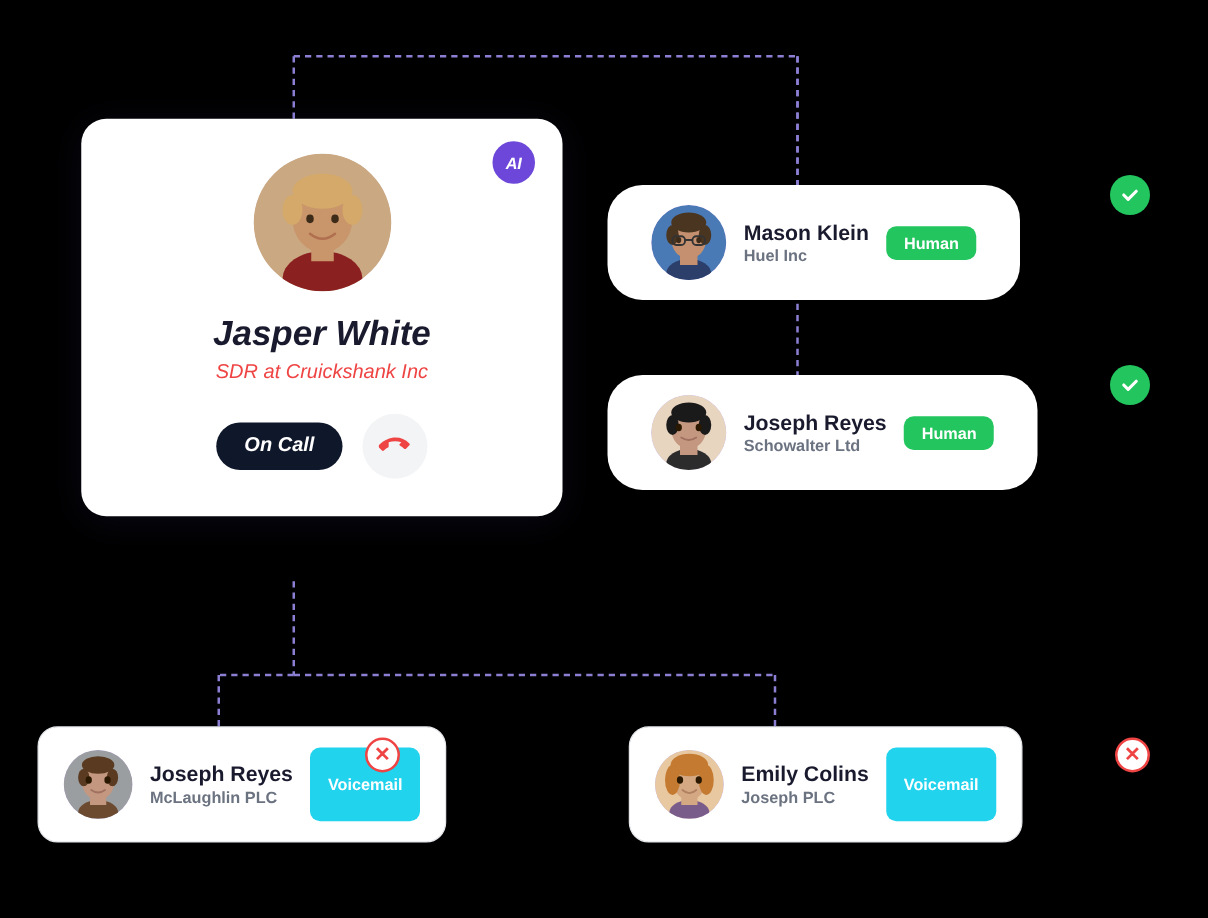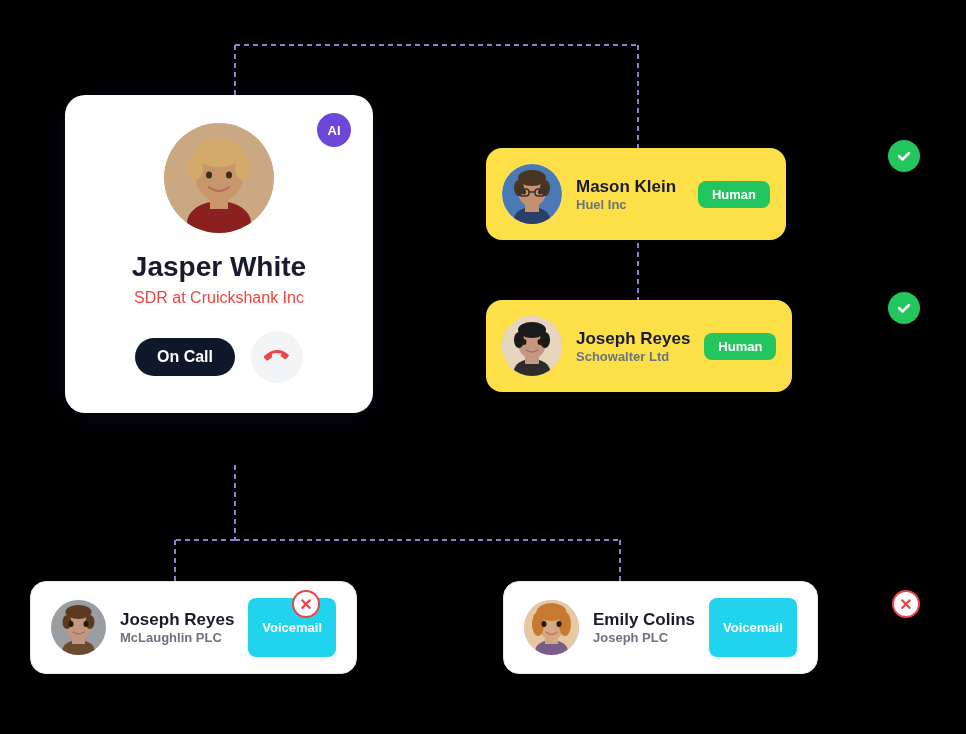--- a/index.html
+++ b/index.html
@@ -27,29 +27,30 @@
       top: 0; left: 0;
       width: 100%; height: 100%;
       pointer-events: none;
     }
 
     
     .caller-card {
       position: absolute;
       top: 95px;
       left: 65px;
-      width: 308px;
+      width: 385px;
       background: #fff;
       border-radius: 20px;
       padding: 28px 30px 30px;
       box-shadow: 0 4px 30px rgba(100,80,200,0.10);
       display: flex;
       flex-direction: column;
       align-items: center;
       z-index: 10;
+      font-style: italic;
     }
 
     .ai-badge {
       position: absolute;
       top: 18px;
       right: 22px;
       background: #6c47d9;
       color: #fff;
       font-size: 13px;
       font-weight: 700;
@@ -117,23 +118,23 @@
       height: 52px;
       display: flex;
       align-items: center;
       justify-content: center;
       cursor: pointer;
     }
 
     
     .contact-card {
       position: absolute;
-      background: #fde047;
-      border-radius: 16px;
-      padding: 16px 16px;
+      background: #ffffff;
+      border-radius: 28px;
+      padding: 16px 35px;
       display: flex;
       align-items: center;
       gap: 14px;
       min-width: 300px;
       z-index: 10;
     }
 
     .contact-card .avatar-small {
       width: 60px;
       height: 60px;

